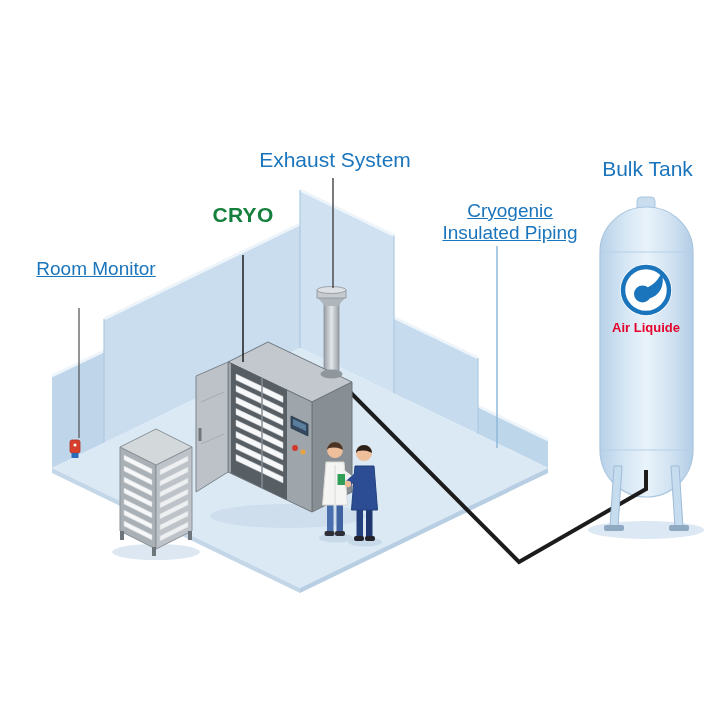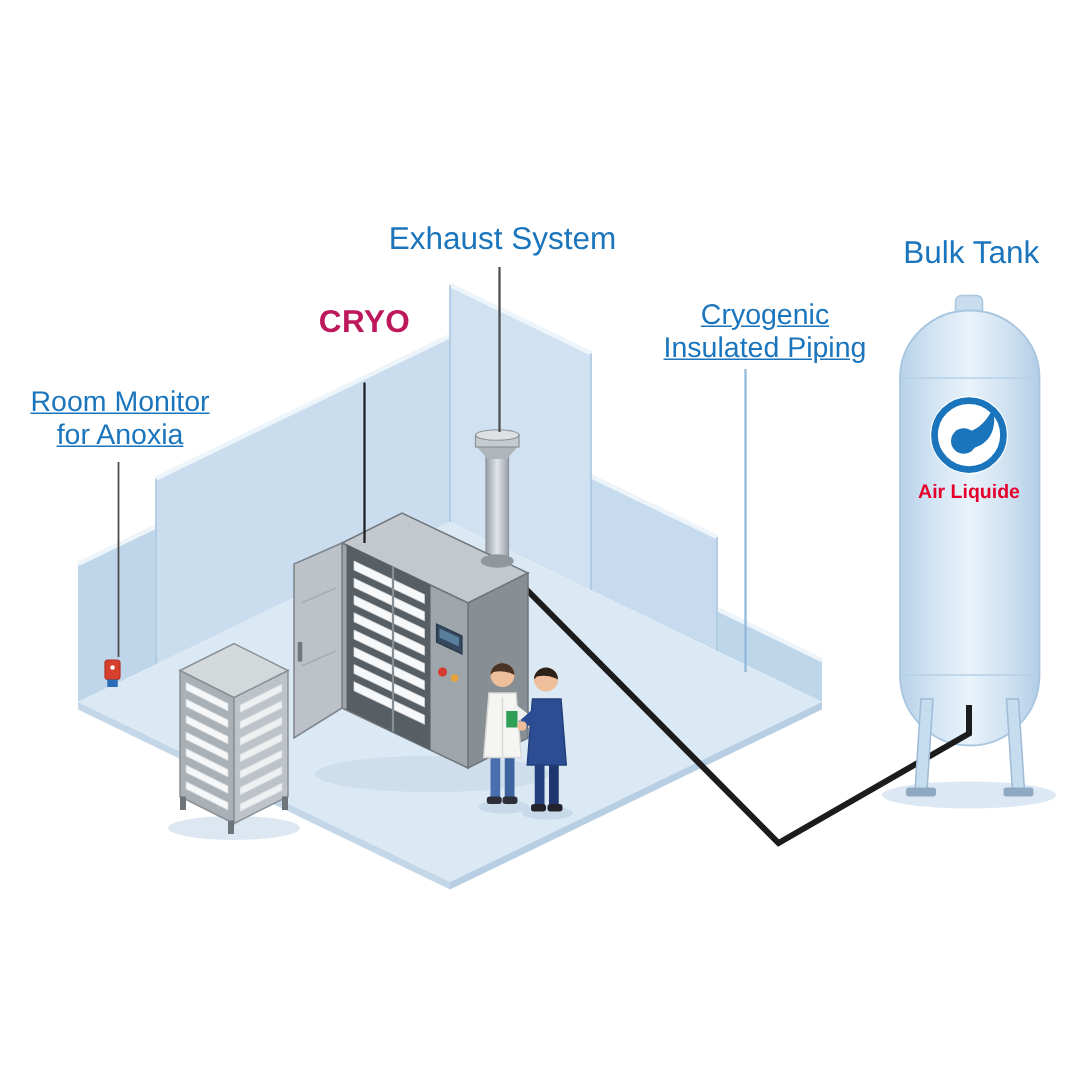--- a/index.html
+++ b/index.html
@@ -6,27 +6,27 @@
   .canvas{
     position:relative;width:720px;height:720px;background:#ffffff;overflow:hidden;
     font-family:"Liberation Sans", sans-serif;
   }
   .scene{position:absolute;left:0;top:0;width:720px;height:720px;}
   .label{
     position:absolute;text-align:center;line-height:1.15;
     color:#1b75bc;font-size:21px;font-weight:400;
   }
   .label .line{display:block;}
-  .label.navy{color:#be185d;font-weight:700;font-size:21px;letter-spacing:.3px;}
+  .label.navy{color:#15803d;font-weight:700;font-size:21px;letter-spacing:.3px;}
   .label.small{font-size:19px;text-decoration:underline;}
   .lbl-exhaust{left:230px;top:148px;width:210px;}
   .lbl-bulk-tank{left:560px;top:157px;width:175px;}
   .lbl-cryo-cabinet{left:160px;top:203px;width:166px;}
   .lbl-piping{left:418px;top:200px;width:184px;}
-  .lbl-monitor{left:0px;top:258px;width:160px;}
+  .lbl-monitor{left:16px;top:258px;width:160px;}
 </style>
 </head>
 <body>
 
 <div class="canvas">
 
   <svg class="scene" viewBox="0 0 720 720">
     <defs>
       <linearGradient id="tankGrad" x1="0" y1="0" x2="1" y2="0">
         <stop offset="0" stop-color="#b7d1e8"></stop>
@@ -216,16 +216,15 @@
     <span class="line">CRYO</span>
   </div>
 
   <div class="label small lbl-piping">
     <span class="line">Cryogenic</span>
     <span class="line">Insulated Piping</span>
   </div>
 
   <div class="label small lbl-monitor">
     <span class="line">Room Monitor</span>
-    <span class="line">for Anoxia</span>
   </div>
 
 </div>
 
 </body></html>

